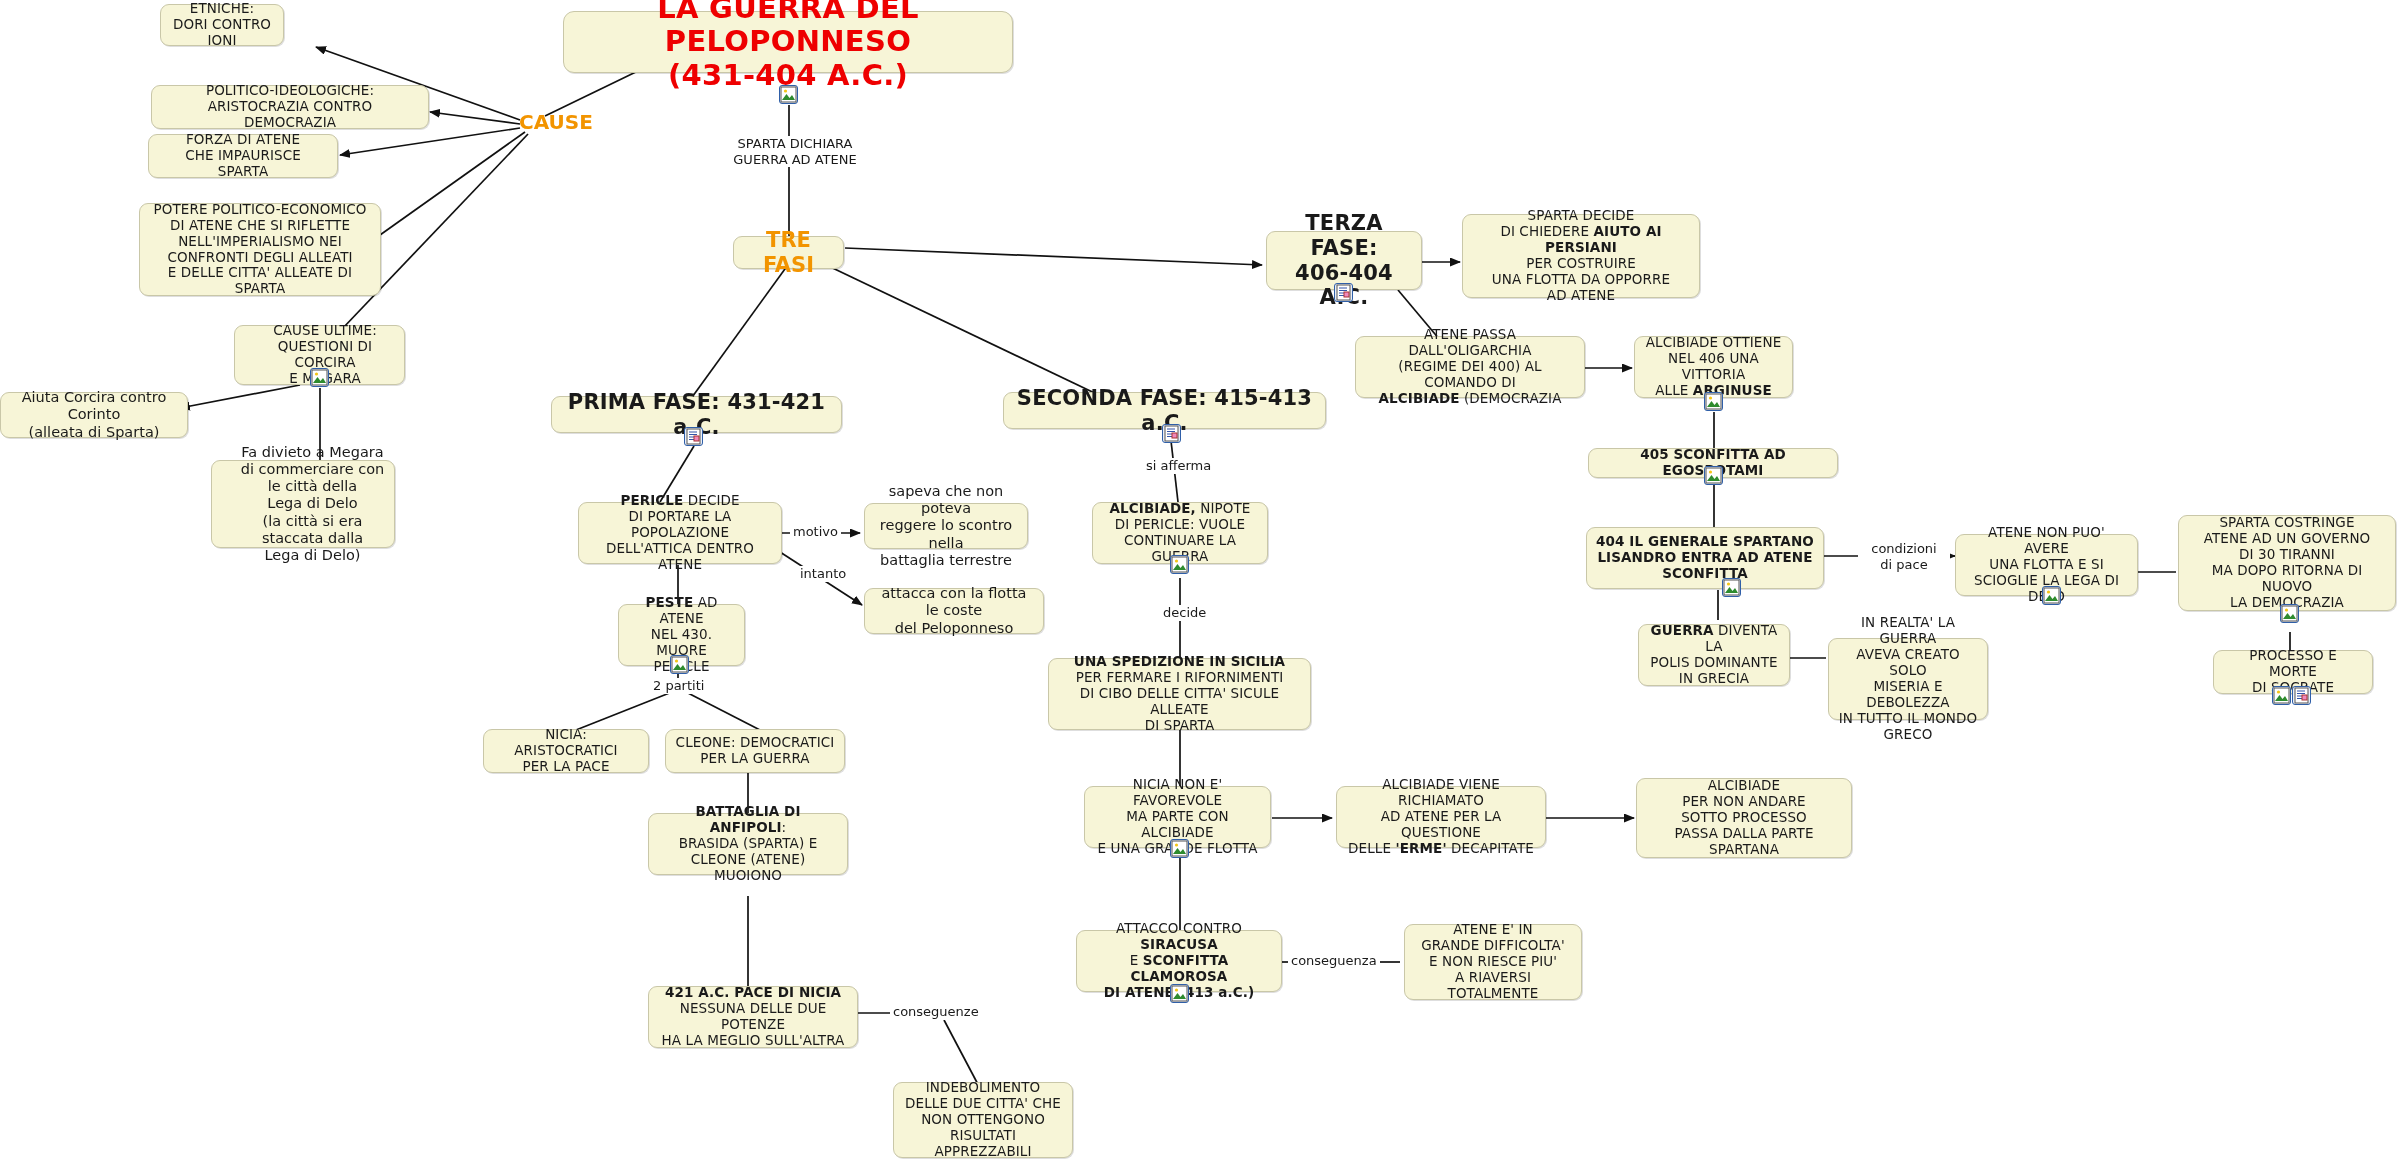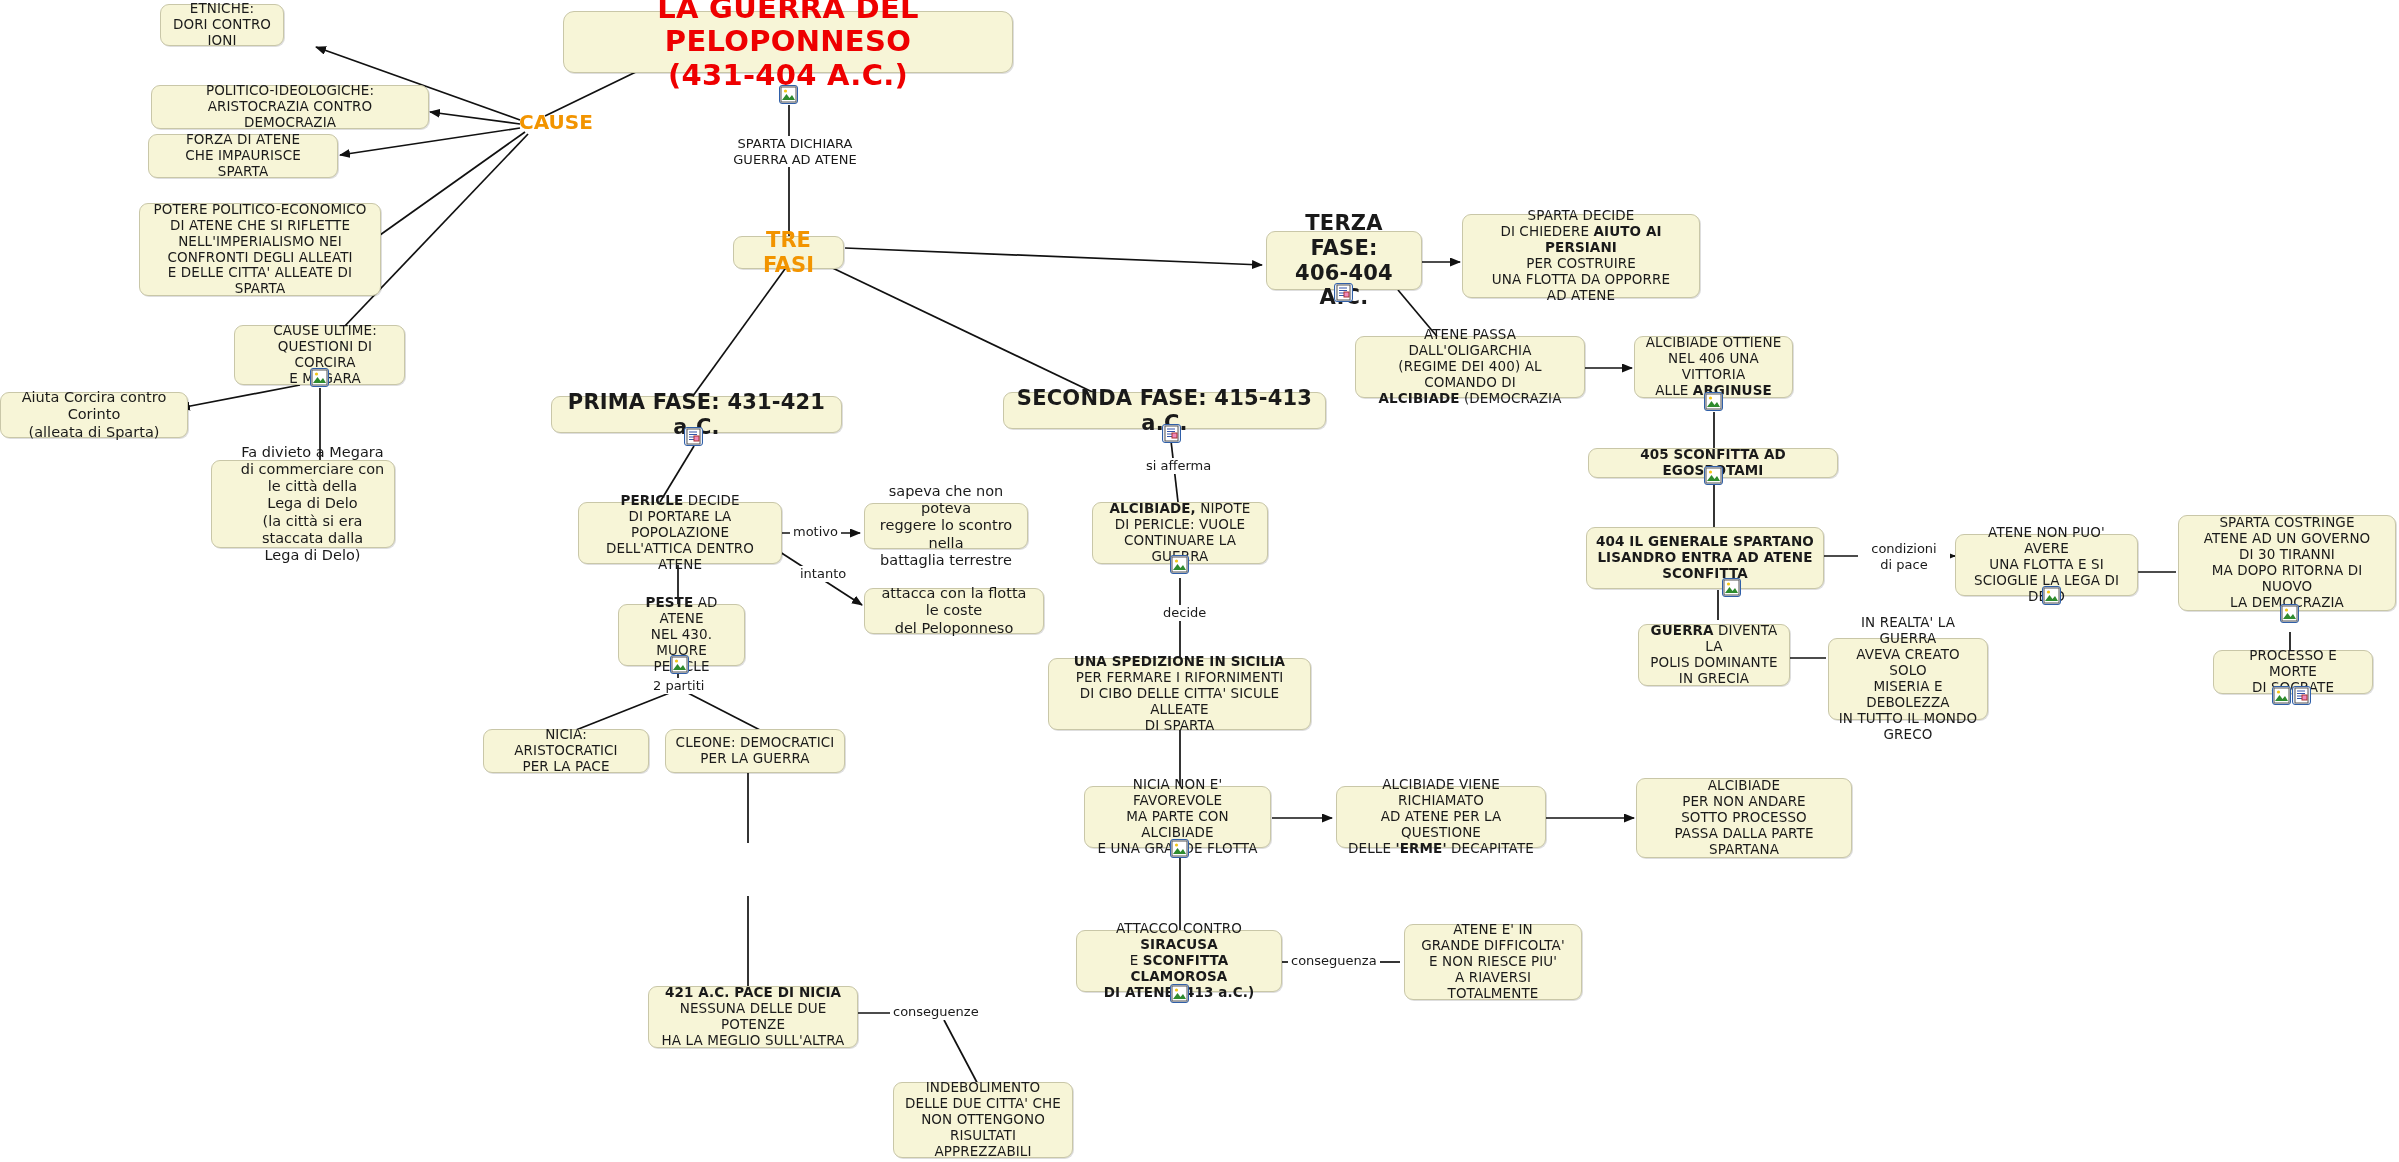--- a/index.html
+++ b/index.html
@@ -450,20 +450,27 @@
     </span>
   </div>
 
   <div class="node n-caps" style="left:665px;top:729px;width:180px;height:44px;">
     <span class="txt">
       <span>CLEONE: DEMOCRATICI</span><br>
       <span>PER LA GUERRA</span>
     </span>
   </div>
 
+  <div class="node n-caps" style="left:648px;top:813px;width:200px;height:62px;">
+    <span class="txt">
+      <span class="b">BATTAGLIA DI ANFIPOLI</span><span>:</span><br>
+      <span>BRASIDA (SPARTA) E</span><br>
+      <span>CLEONE (ATENE) MUOIONO</span>
+    </span>
+  </div>
 
   <div class="node n-caps" style="left:648px;top:986px;width:210px;height:62px;justify-content:flex-end;">
     <span class="txt">
       <span class="b">421 A.C. PACE DI NICIA</span><br>
       <span>NESSUNA DELLE DUE POTENZE</span><br>
       <span>HA LA MEGLIO SULL'ALTRA</span>
     </span>
   </div>
 
   <div class="edge-label" style="left:866px;top:1004px;margin-left:24px;">conseguenze</div>

